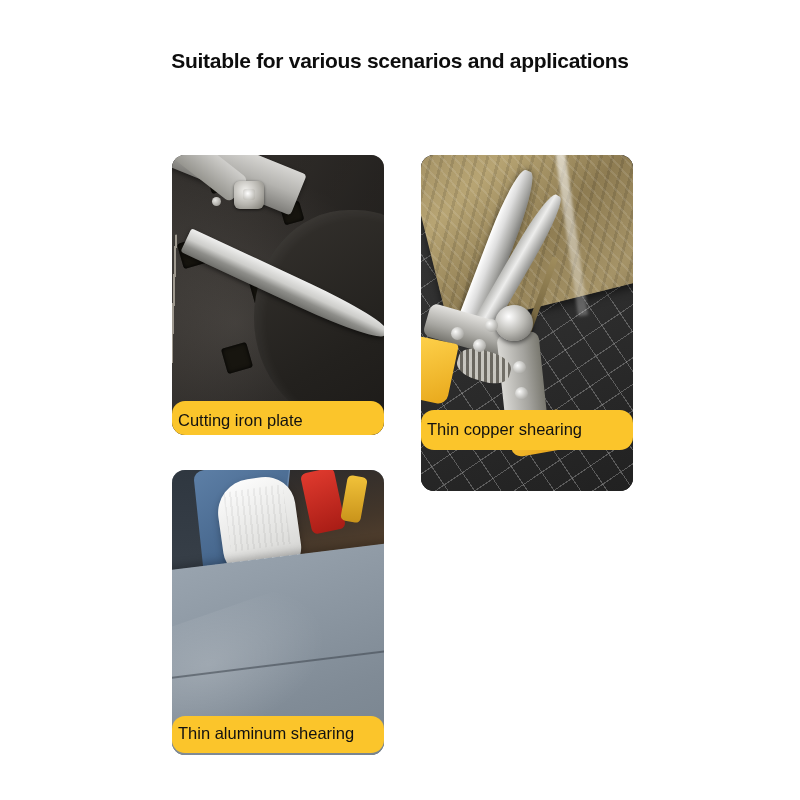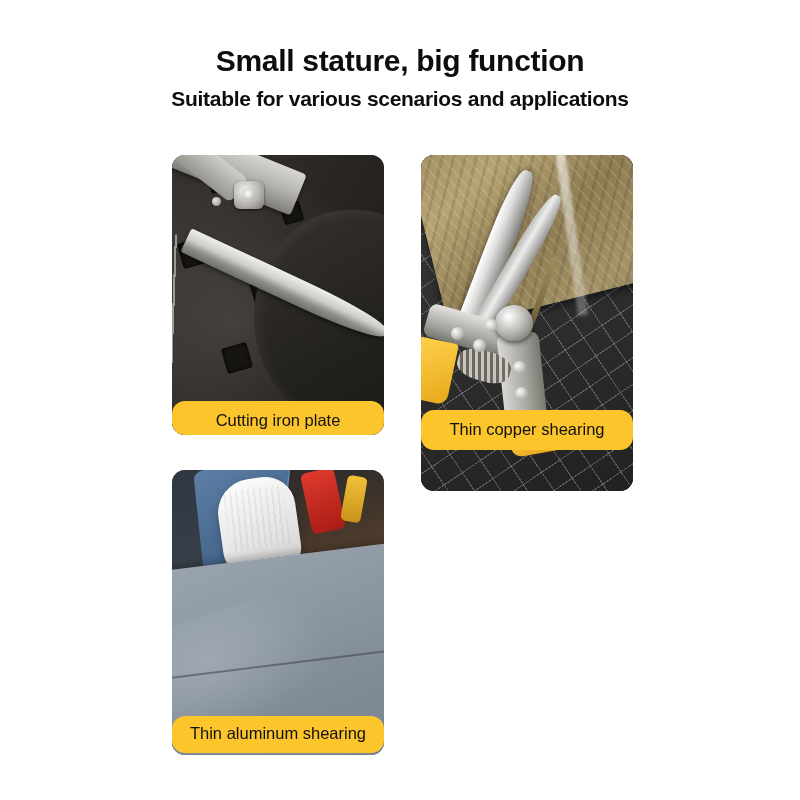--- a/index.html
+++ b/index.html
@@ -69,21 +69,20 @@
   .caption {
     position: absolute;
     left: 0;
     width: 212px;
     box-sizing: border-box;
     background: #fbc52b;
     border-radius: 13px;
     color: #111111;
     font-size: 16.5px;
     line-height: 21px;
-    text-align: center;
     padding: 9px 6px 10px 6px;
     z-index: 3;
   }
   .card.c1 .caption { top: 246px; }
   .card.c2 .caption { top: 255px; }
   .card.c3 .caption { top: 246px; padding: 7px 6px 9px 6px; }
   .card.c4 .caption { top: 255px; }
 
   
   .p1 {
@@ -435,21 +434,20 @@
     background: radial-gradient(circle at 35% 35%, #fdfdfd, #6f777c);
   }
   .p4 .bo1 { left: 112px; top: 140px; }
   .p4 .bo2 { left: 116px; top: 196px; }
   .p4 .bo3 { left: 92px;  top: 224px; }
 </style>
 </head>
 <body>
 
 <div class="headline">
-  <span class="line1">Small stature, big function</span>
   <span class="line2">Suitable for various scenarios and applications</span>
 </div>
 
 <div class="grid">
 
   <div class="card c1">
     <div class="photo">
       <div class="photo-inner p1">
         <div class="plate"></div>
         <div class="hole h1"></div>

